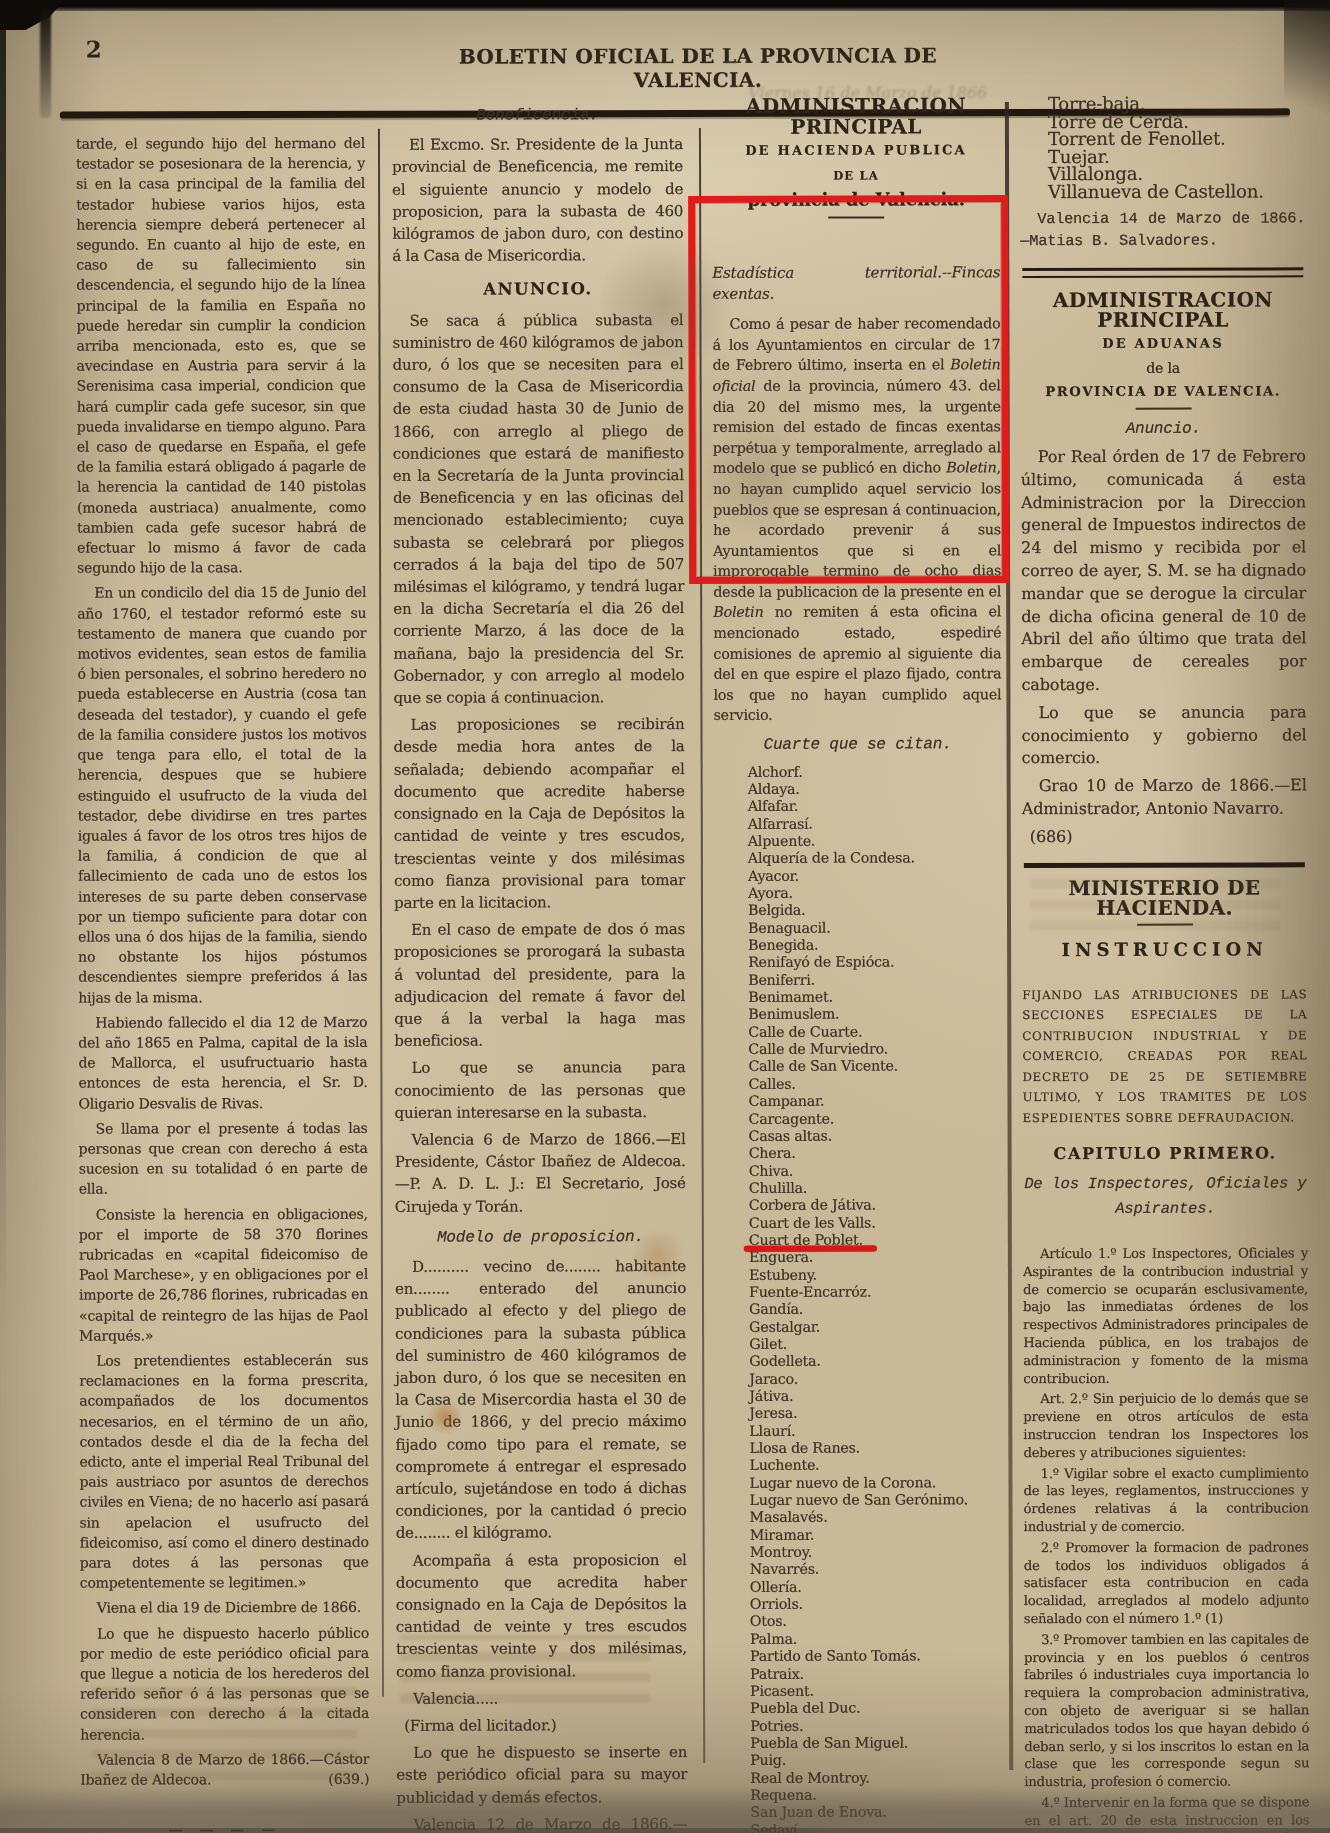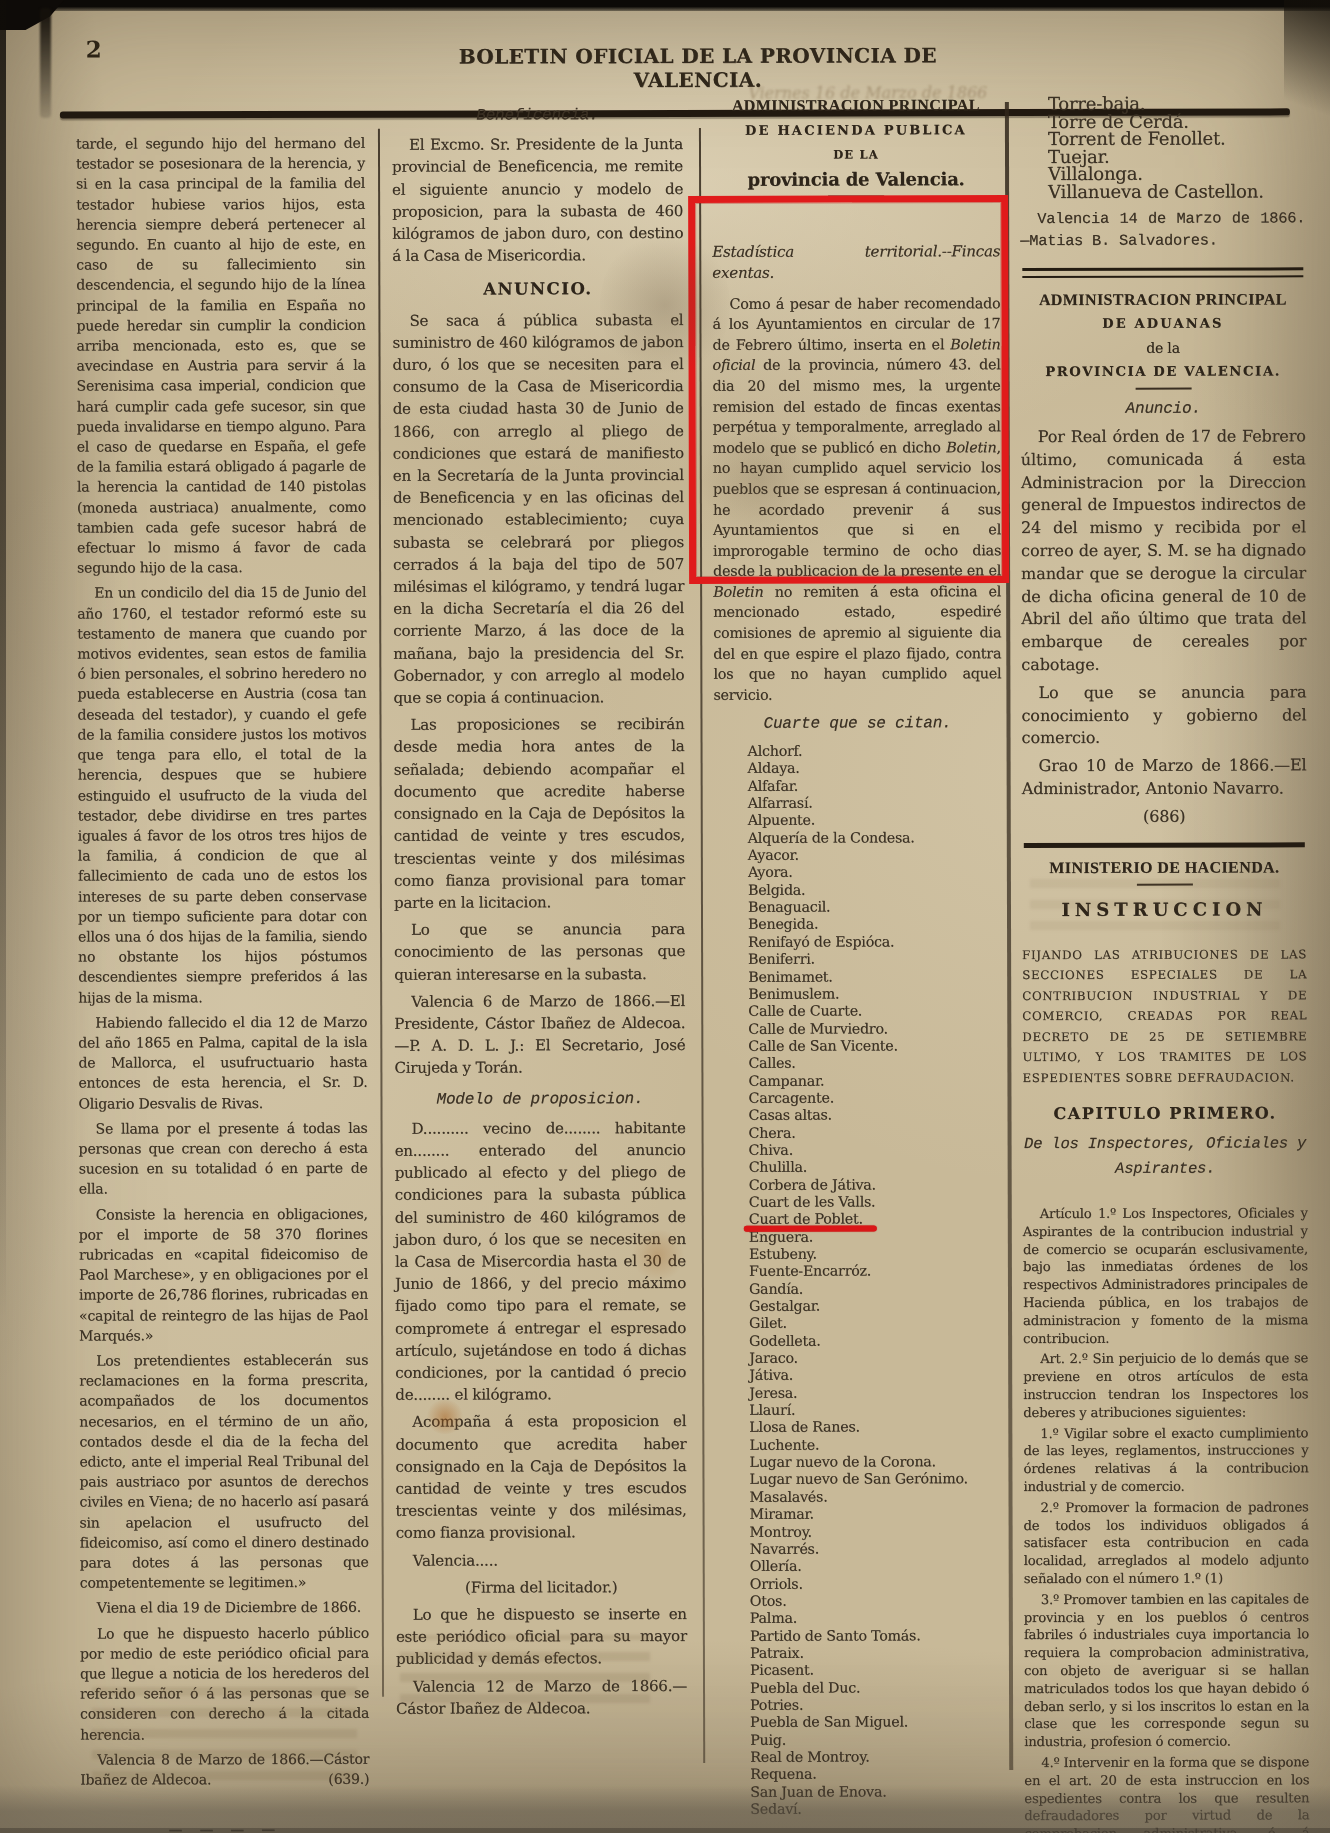--- a/index.html
+++ b/index.html
@@ -40,32 +40,32 @@
   
   .col{position:absolute;text-align:justify;}
   #col1{left:78px;top:132px;width:289px;font-size:14px;line-height:20.2px;letter-spacing:-.2px;}
   #col2{left:394px;top:95px;width:291px;font-size:15px;line-height:22.2px;letter-spacing:-.2px;}
   #col3{left:714px;top:88px;width:288px;font-size:14.3px;line-height:20.6px;letter-spacing:-.2px;}
   #col4{left:1022px;top:96px;width:285px;font-size:14.3px;line-height:20px;letter-spacing:-.2px;}
   .col *{text-shadow:.25px .25px .35px rgba(59,49,36,.55);}
   
   .b-p{margin:0 0 5px;text-indent:17px;}
   .b-pn{margin:0 0 5px;}
-  .b-pr{margin:0 2px 5px;text-align:center;}
+  .b-pr{margin:0 8px 5px;text-align:left;}
   .b-hi{margin:9px 0 7px;text-align:center;font-style:italic;font-size:16px;font-family:Liberation Mono, monospace;}
   .b-ht{margin:44px 0 10px;font-style:italic;font-size:15px;}
   .b-hc{margin:8px 0 4px;text-align:center;font-weight:bold;color:#2e251a;}
   .b-dash{width:56px;border-top:2px solid #3a2f22;margin:6px auto 4px;}
   .b-dashes{margin:30px auto 0;text-align:center;letter-spacing:6px;color:#2e251a;font-weight:bold;}
   .b-rule{border-top:5px solid #241c12;margin:14px 2px 10px;}
   .b-rule2{border-top:3px solid #241c12;border-bottom:2px solid #241c12;height:5px;margin:16px 2px 12px;}
   .ref{float:right;}
   
   #col2 .b-hc{font-size:16.5px;letter-spacing:1.5px;margin:12px 0 8px;}
-  .h1{font-size:16px;letter-spacing:.4px;font-family:Liberation Serif, serif;}
+  .h1{font-size:20px;letter-spacing:.4px;}
   .h2{font-size:13px;letter-spacing:2.2px;margin-top:0;}
   .h3{font-size:11.5px;letter-spacing:1.2px;margin-top:3px;}
   .h3i{font-size:14px;font-weight:normal;margin-top:4px;}
   .hprov{font-size:18px;margin-top:4px;}
   .h4{font-size:13.2px;letter-spacing:1.6px;margin-top:4px;}
   .hins{font-size:18px;letter-spacing:5px;margin:14px 0 8px;}
   .hcap{font-size:16px;letter-spacing:1.6px;margin:16px 0 6px;}
   .hinsp{font-size:15.5px;margin:8px 0 23px;line-height:25px;}
   .sc{font-size:11.8px;letter-spacing:.7px;line-height:20.5px;text-indent:0;margin:25px 0 4px;text-align:justify;}
   .adu{font-size:16px;line-height:22.8px;letter-spacing:-.1px;}
@@ -110,20 +110,21 @@
         <div class="b-p">Lo que he dispuesto hacerlo público por medio de este periódico oficial para que llegue a noticia de los herederos del referido señor ó á las personas que se consideren con derecho á la citada herencia.</div>
         <div class="b-p">Valencia 8 de Marzo de 1866.—Cástor Ibañez de Aldecoa.<span class="ref">(639.)</span></div>
         <div class="b-dashes">— — — —</div>
       </div>
     <div class="col" id="col2">
         <div class="b-hi">Beneficencia.</div>
         <div class="b-p">El Excmo. Sr. Presidente de la Junta provincial de Beneficencia, me remite el siguiente anuncio y modelo de proposicion, para la subasta de 460 kilógramos de jabon duro, con destino á la Casa de Misericordia.</div>
         <div class="b-hc">ANUNCIO.</div>
         <div class="b-p">Se saca á pública subasta el suministro de 460 kilógramos de jabon duro, ó los que se necesiten para el consumo de la Casa de Misericordia de esta ciudad hasta 30 de Junio de 1866, con arreglo al pliego de condiciones que estará de manifiesto en la Secretaría de la Junta provincial de Beneficencia y en las oficinas del mencionado establecimiento; cuya subasta se celebrará por pliegos cerrados á la baja del tipo de 507 milésimas el kilógramo, y tendrá lugar en la dicha Secretaría el dia 26 del corriente Marzo, á las doce de la mañana, bajo la presidencia del Sr. Gobernador, y con arreglo al modelo que se copia á continuacion.</div>
         <div class="b-p">Las proposiciones se recibirán desde media hora antes de la señalada; debiendo acompañar el documento que acredite haberse consignado en la Caja de Depósitos la cantidad de veinte y tres escudos, trescientas veinte y dos milésimas como fianza provisional para tomar parte en la licitacion.</div>
+        <div class="b-p">En el caso de empate de dos ó mas proposiciones se prorogará la subasta á voluntad del presidente, para la adjudicacion del remate á favor del que á la verbal la haga mas beneficiosa.</div>
         <div class="b-p">Lo que se anuncia para conocimiento de las personas que quieran interesarse en la subasta.</div>
         <div class="b-p">Valencia 6 de Marzo de 1866.—El Presidente, Cástor Ibañez de Aldecoa.—P. A. D. L. J.: El Secretario, José Cirujeda y Torán.</div>
         <div class="b-hi">Modelo de proposicion.</div>
         <div class="b-p">D.......... vecino de........ habitante en........ enterado del anuncio publicado al efecto y del pliego de condiciones para la subasta pública del suministro de 460 kilógramos de jabon duro, ó los que se necesiten en la Casa de Misercordia hasta el 30 de Junio de 1866, y del precio máximo fijado como tipo para el remate, se compromete á entregar el espresado artículo, sujetándose en todo á dichas condiciones, por la cantidad ó precio de........ el kilógramo.</div>
         <div class="b-p">Acompaña á esta proposicion el documento que acredita haber consignado en la Caja de Depósitos la cantidad de veinte y tres escudos trescientas veinte y dos milésimas, como fianza provisional.</div>
         <div class="b-p">Valencia.....</div>
         <div class="b-pr">(Firma del licitador.)</div>
         <div class="b-p">Lo que he dispuesto se inserte en este periódico oficial para su mayor publicidad y demás efectos.</div>
         <div class="b-p">Valencia 12 de Marzo de 1866.—Cástor Ibañez de Aldecoa.</div>
       </div>

